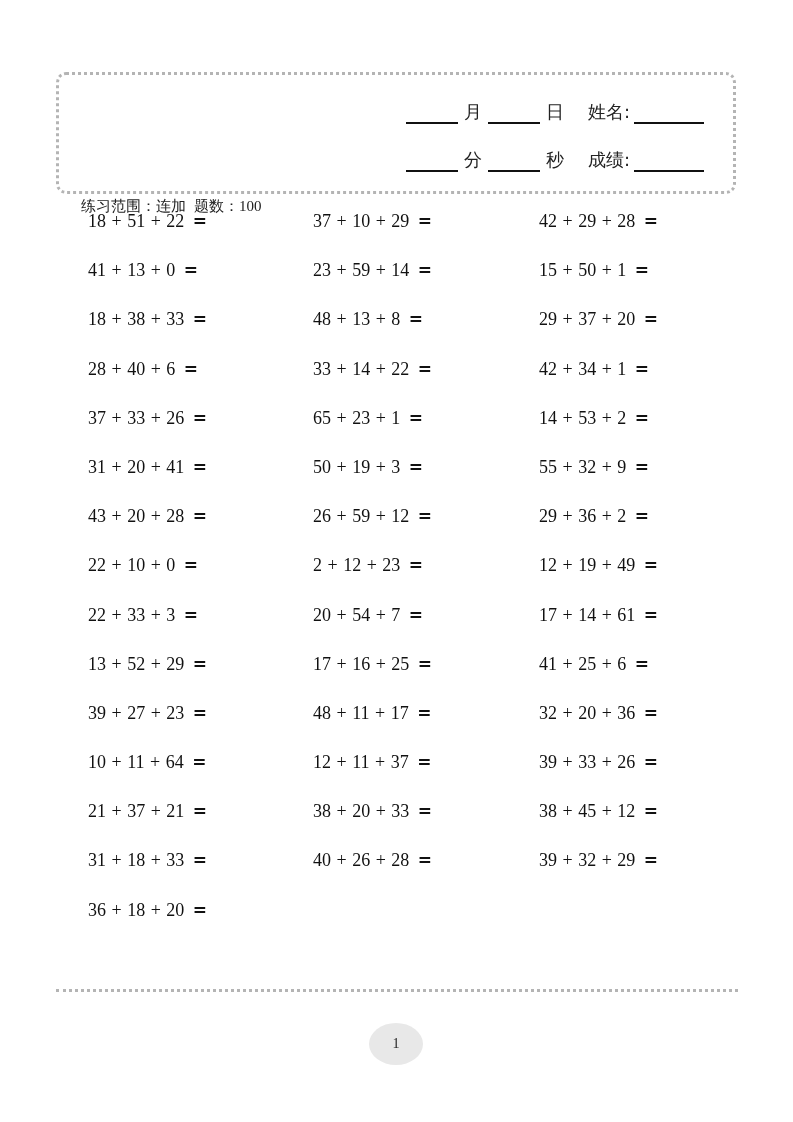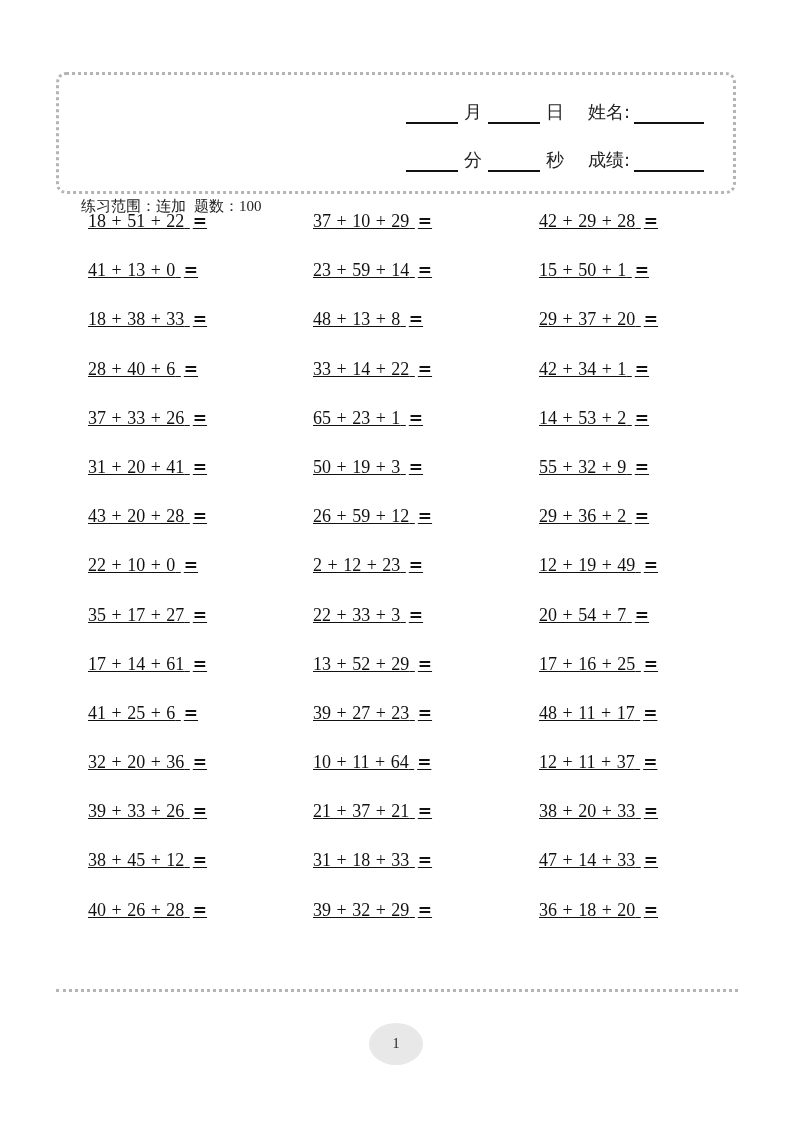--- a/index.html
+++ b/index.html
@@ -31,21 +31,20 @@
     .label-gap { display: inline-block; width: 18px; }
 
     .problems {
       position: absolute; left: 88px; top: 203px; width: 660px;
       display: grid; grid-template-columns: 225px 226px 209px;
       grid-auto-rows: 49.2px;
     }
     .problem {
       font-size: 18px; line-height: 36px; color: #111; white-space: nowrap;
       word-spacing: 1px;
-      text-decoration: underline;
     }
     .problem .eq { font-family: "DejaVu Sans", sans-serif; font-weight: bold; font-size: 17px; margin-left: 3px; }
 
     .footer-divider {
       position: absolute; left: 56px; top: 989px; width: 682px; height: 0;
       border-top: 3px dotted #b4b4b4;
     }
     .page-badge {
       position: absolute; left: 369px; top: 1023px; width: 54px; height: 42px;
       border-radius: 50%; background: #e8e8e8; display: flex; align-items: center;
@@ -101,38 +100,36 @@
     <div class="problem"><span>14 + 53 + 2</span> <span class="eq">=</span></div>
     <div class="problem"><span>31 + 20 + 41</span> <span class="eq">=</span></div>
     <div class="problem"><span>50 + 19 + 3</span> <span class="eq">=</span></div>
     <div class="problem"><span>55 + 32 + 9</span> <span class="eq">=</span></div>
     <div class="problem"><span>43 + 20 + 28</span> <span class="eq">=</span></div>
     <div class="problem"><span>26 + 59 + 12</span> <span class="eq">=</span></div>
     <div class="problem"><span>29 + 36 + 2</span> <span class="eq">=</span></div>
     <div class="problem"><span>22 + 10 + 0</span> <span class="eq">=</span></div>
     <div class="problem"><span>2 + 12 + 23</span> <span class="eq">=</span></div>
     <div class="problem"><span>12 + 19 + 49</span> <span class="eq">=</span></div>
-    <div class="problem"><span>35 + 17 + 27</span> <span class="eq">=</span></div>
     <div class="problem"><span>22 + 33 + 3</span> <span class="eq">=</span></div>
     <div class="problem"><span>20 + 54 + 7</span> <span class="eq">=</span></div>
     <div class="problem"><span>17 + 14 + 61</span> <span class="eq">=</span></div>
     <div class="problem"><span>13 + 52 + 29</span> <span class="eq">=</span></div>
     <div class="problem"><span>17 + 16 + 25</span> <span class="eq">=</span></div>
     <div class="problem"><span>41 + 25 + 6</span> <span class="eq">=</span></div>
     <div class="problem"><span>39 + 27 + 23</span> <span class="eq">=</span></div>
     <div class="problem"><span>48 + 11 + 17</span> <span class="eq">=</span></div>
     <div class="problem"><span>32 + 20 + 36</span> <span class="eq">=</span></div>
     <div class="problem"><span>10 + 11 + 64</span> <span class="eq">=</span></div>
     <div class="problem"><span>12 + 11 + 37</span> <span class="eq">=</span></div>
     <div class="problem"><span>39 + 33 + 26</span> <span class="eq">=</span></div>
     <div class="problem"><span>21 + 37 + 21</span> <span class="eq">=</span></div>
     <div class="problem"><span>38 + 20 + 33</span> <span class="eq">=</span></div>
     <div class="problem"><span>38 + 45 + 12</span> <span class="eq">=</span></div>
     <div class="problem"><span>31 + 18 + 33</span> <span class="eq">=</span></div>
-    <div class="problem"><span>47 + 14 + 33</span> <span class="eq">=</span></div>
     <div class="problem"><span>40 + 26 + 28</span> <span class="eq">=</span></div>
     <div class="problem"><span>39 + 32 + 29</span> <span class="eq">=</span></div>
     <div class="problem"><span>36 + 18 + 20</span> <span class="eq">=</span></div>
   </div>
 
 <div class="footer-divider"></div>
 <div class="page-badge">
   <span>1</span>
 </div>
 

